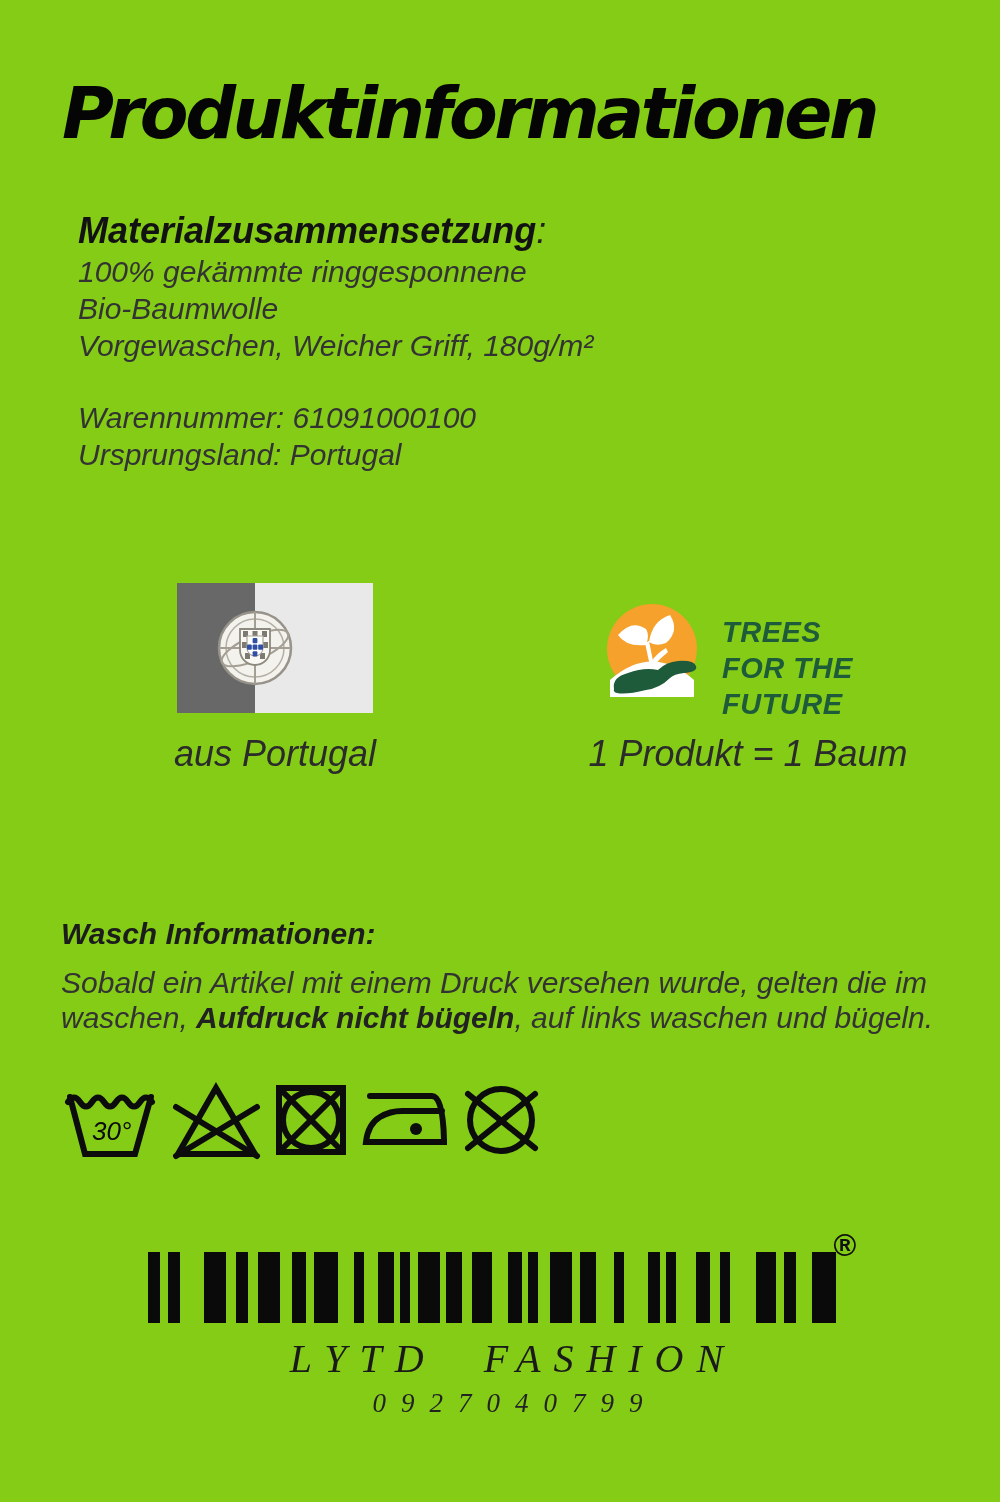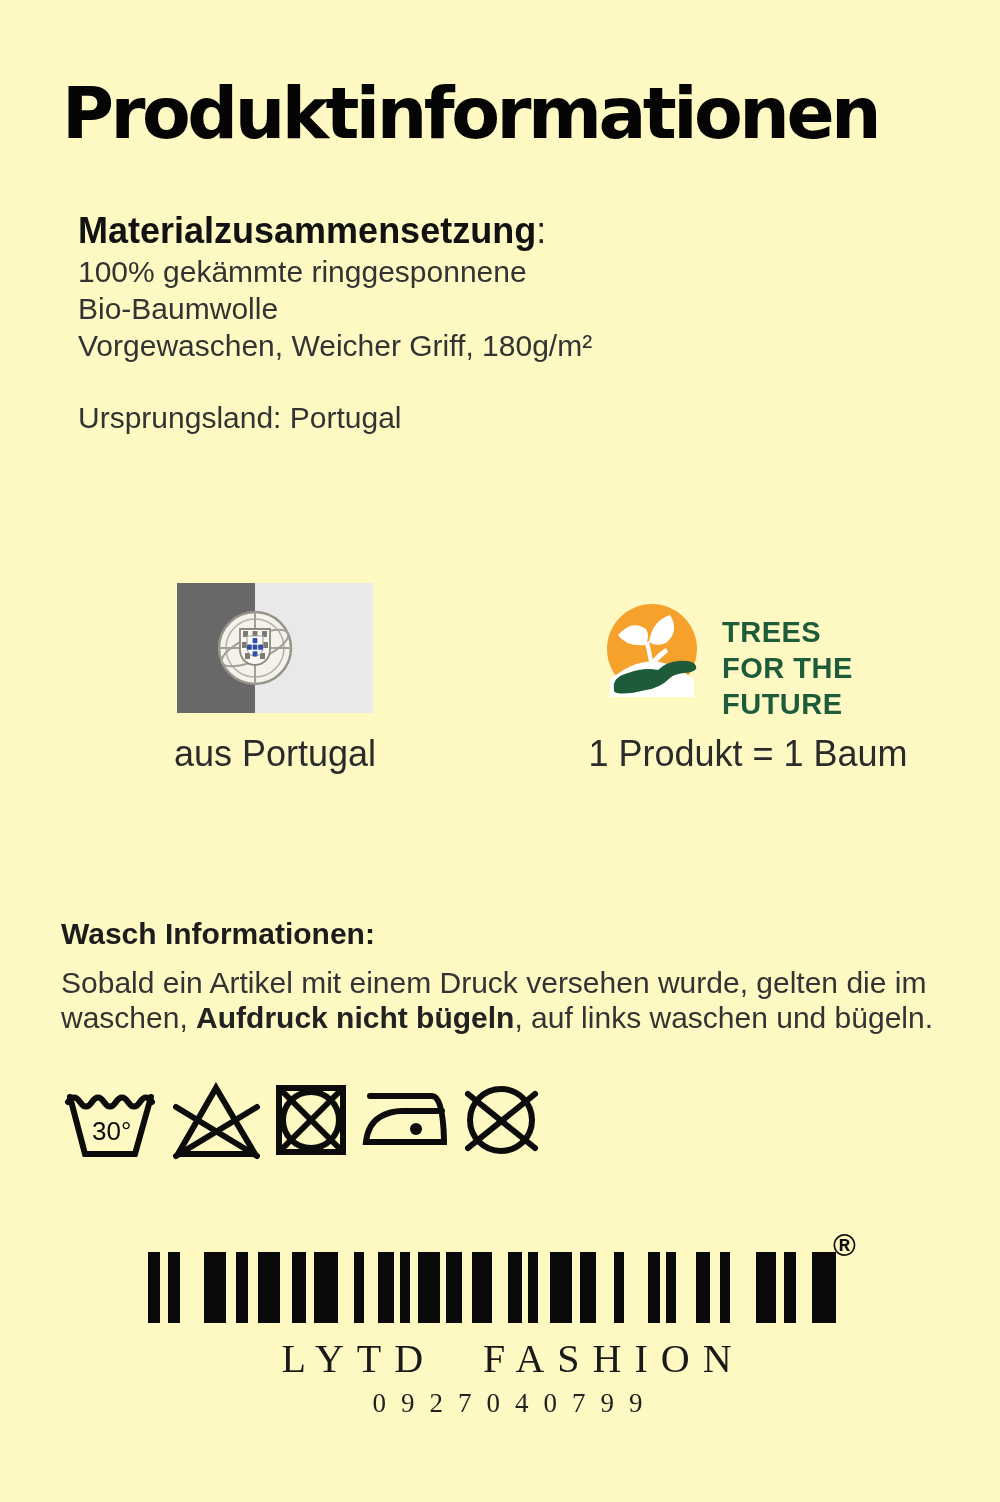--- a/index.html
+++ b/index.html
@@ -1,18 +1,18 @@
 <!DOCTYPE html>
 <html><head>
 <meta charset="utf-8">
 <style>
   html,body{margin:0;padding:0;background:#ffffff;}
   .page{
-    position:relative;width:1000px;height:1502px;background:#fef9c3;overflow:hidden;
-    font-family:"Liberation Sans",sans-serif;color:#2d2d2d;
+    position:relative;width:1000px;height:1502px;background:#84cc16;overflow:hidden;
+    font-family:"Liberation Sans",sans-serif;color:#2d2d2d;font-style:italic;
   }
   .abs{position:absolute;}
   .page-title{
     left:62px;top:72px;
     font-family:"DejaVu Sans",sans-serif;font-weight:bold;
     font-size:71px;letter-spacing:-3.5px;color:#050505;white-space:nowrap;
   }
   .material{left:78px;top:212px;font-size:30px;line-height:37px;color:#333;}
   .material .head{font-size:36px;font-weight:bold;color:#121212;margin-bottom:4px;}
   .material .head .colon{font-weight:normal;color:#222;}
@@ -50,20 +50,21 @@
   <div class="abs page-title">Produktinformationen</div>
 
   <div class="abs material">
     <div class="head"><span>Materialzusammensetzung</span><span class="colon">:</span></div>
     <div>100% gekämmte ringgesponnene</div>
     <div>Bio-Baumwolle</div>
     <div>Vorgewaschen, Weicher Griff, 180g/m²</div>
   </div>
 
   <div class="abs ids">
+    <div><span>Warennummer: </span><span>61091000100</span></div>
     <div><span>Ursprungsland: </span><span>Portugal</span></div>
   </div>
 
   <svg class="abs flag-svg" width="196" height="130" viewBox="0 0 196 130">
     <rect x="0" y="0" width="78" height="130" fill="#686868"></rect>
     <rect x="78" y="0" width="118" height="130" fill="#e9e9e9"></rect>
     <g transform="translate(78,65)">
       <circle r="36" fill="#f4f2ec" stroke="#97938a" stroke-width="2.5"></circle>
       <circle r="29" fill="none" stroke="#b3afa5" stroke-width="1.5"></circle>
       <ellipse rx="36" ry="12" fill="none" stroke="#a39f95" stroke-width="2" transform="rotate(-24)"></ellipse>

